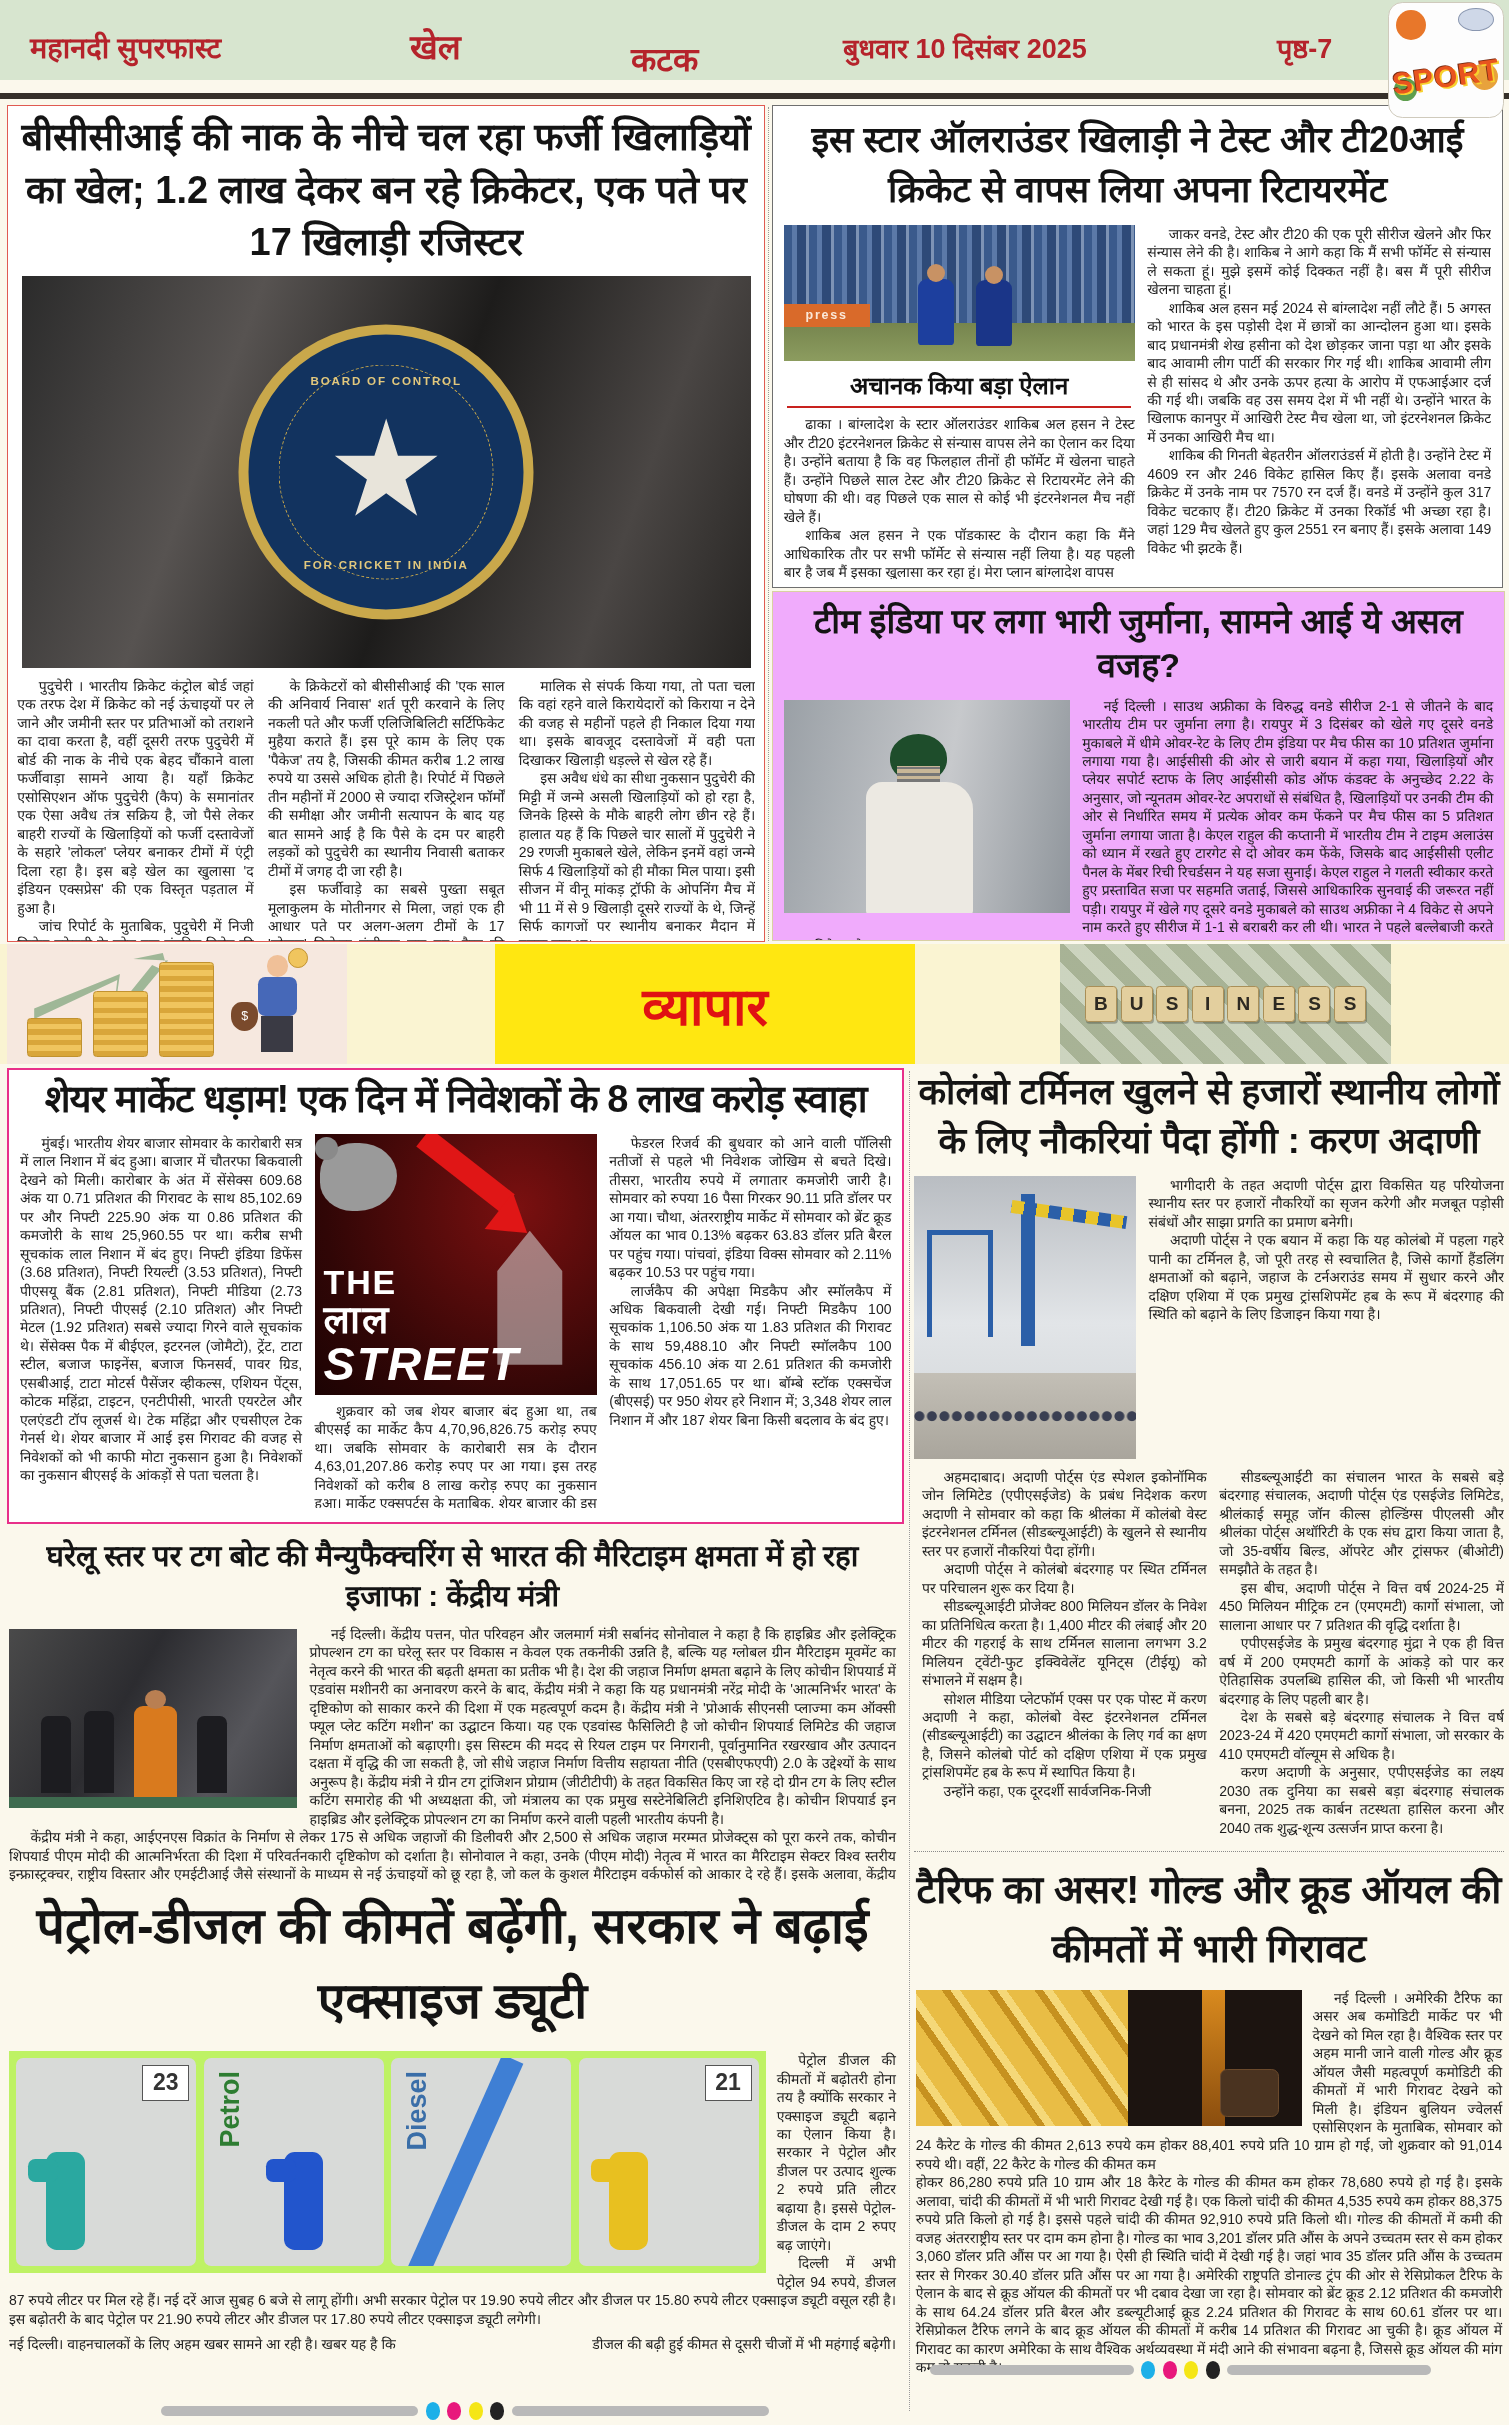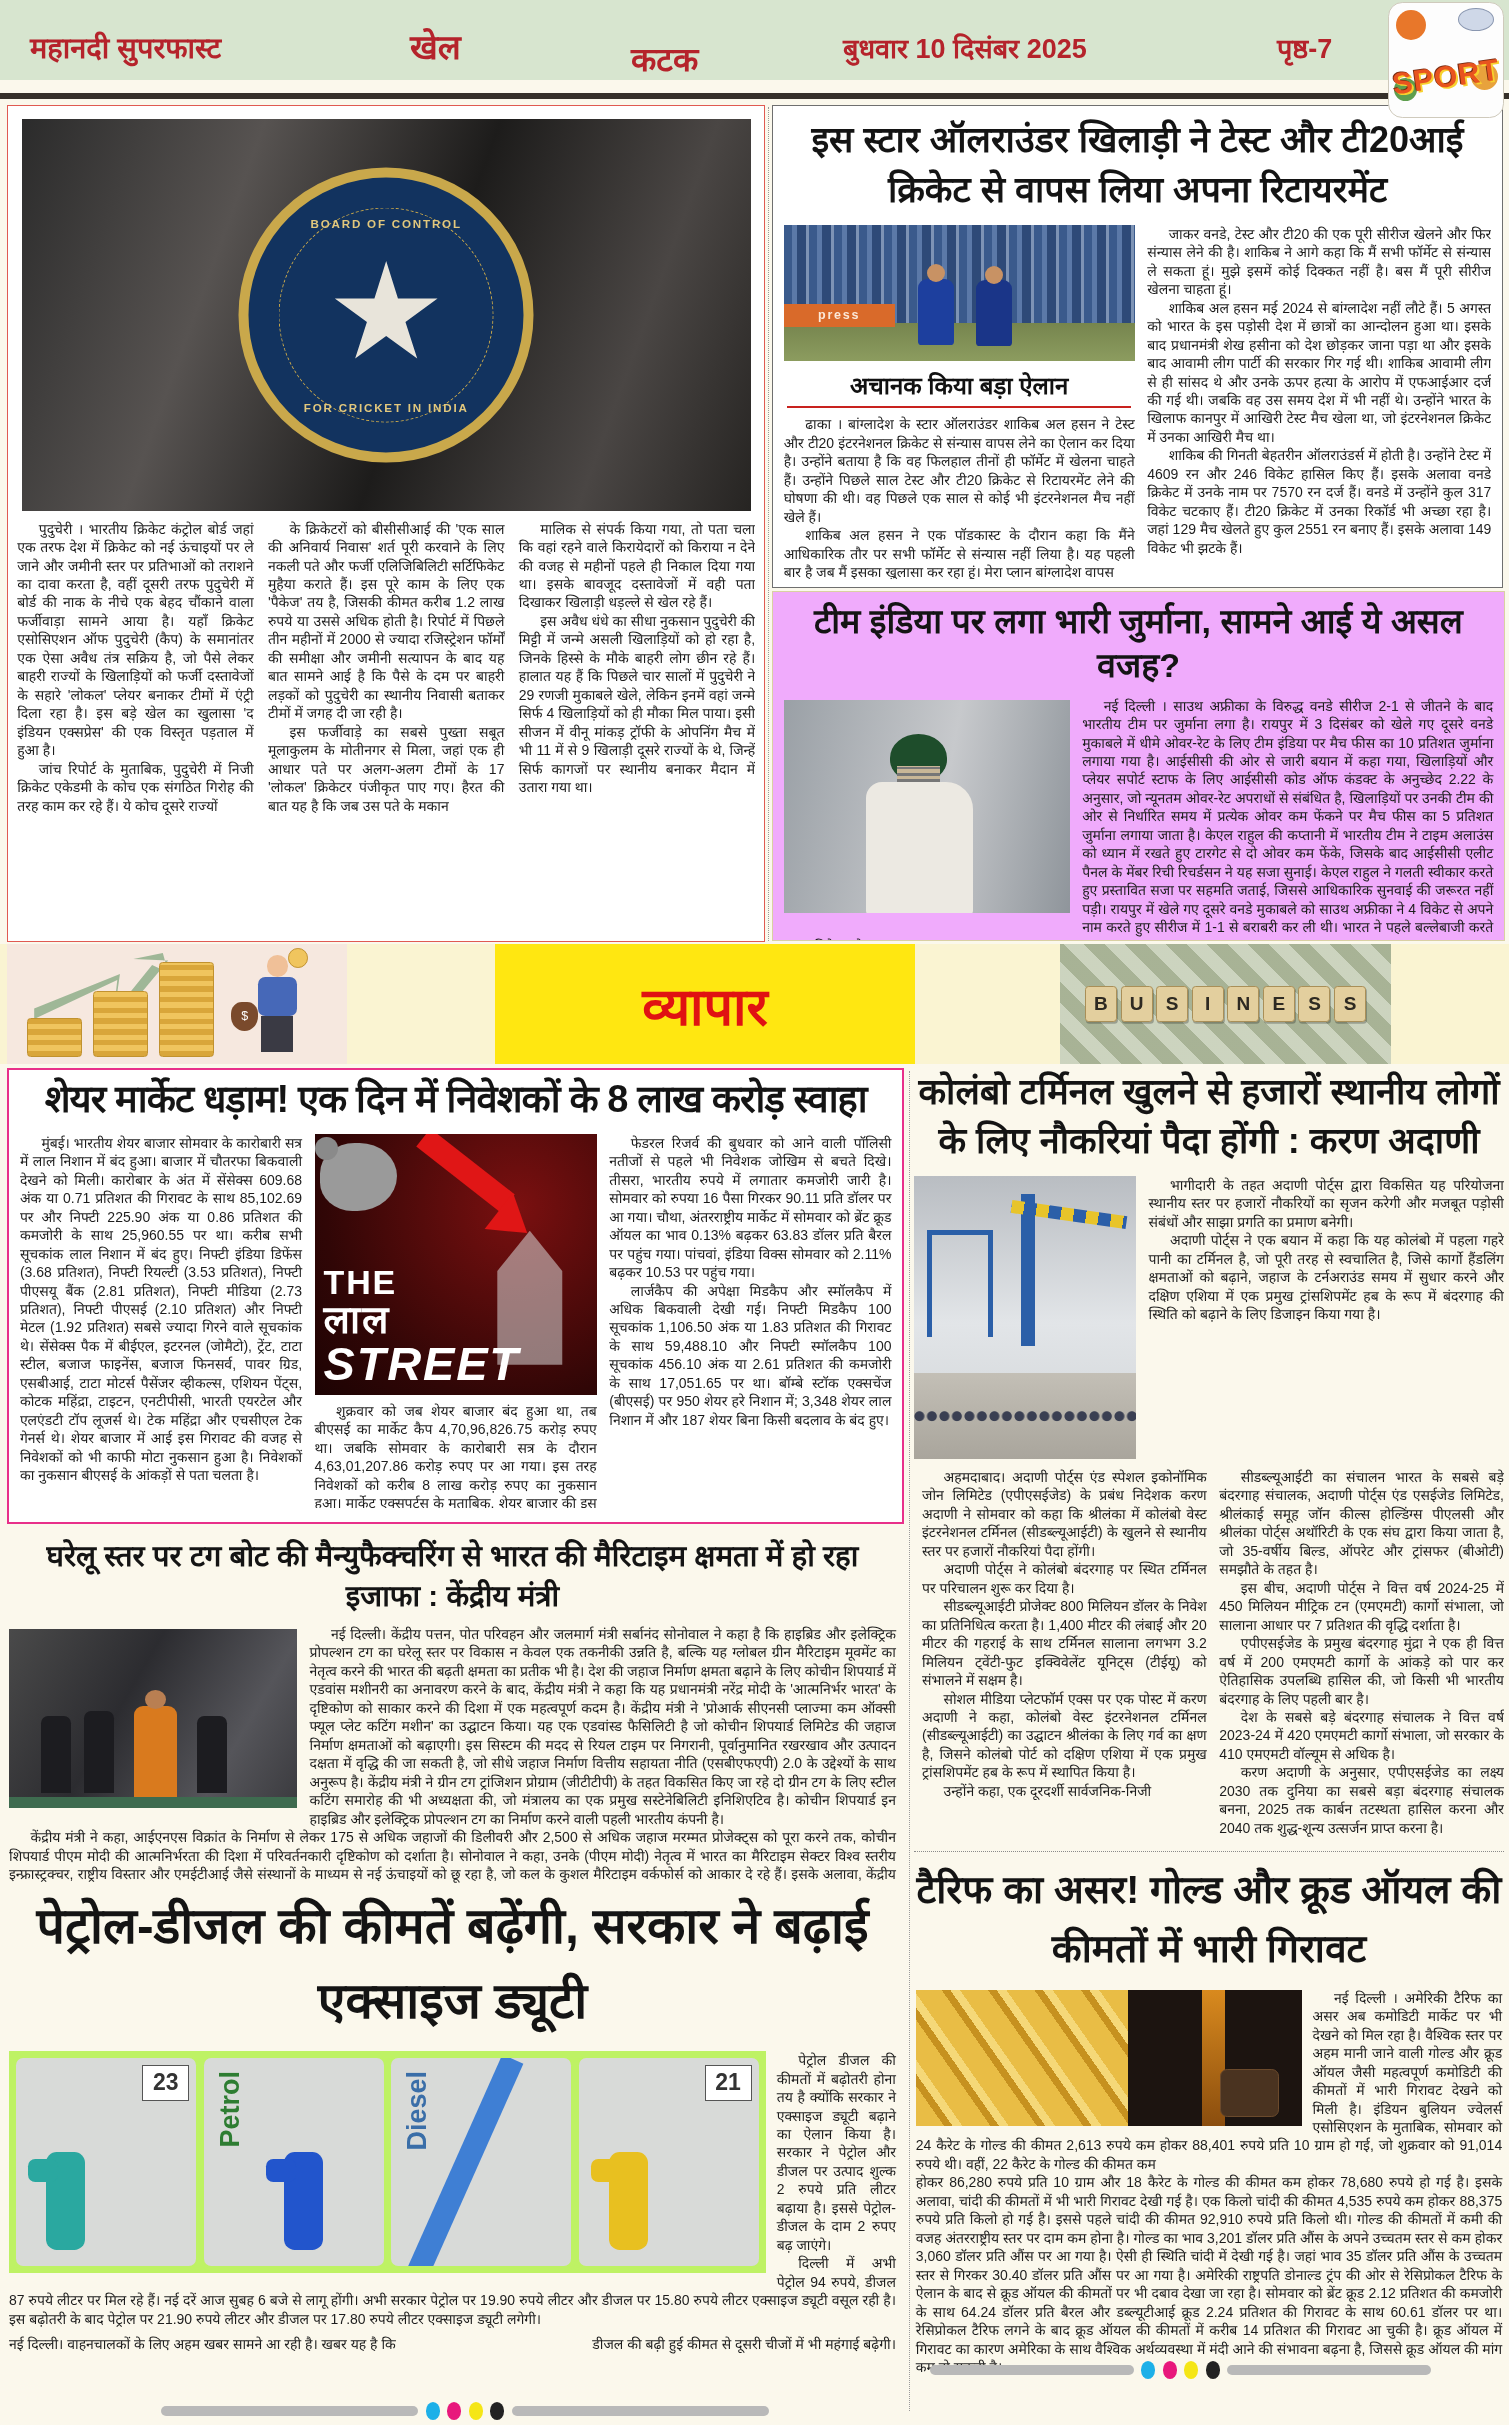--- a/index.html
+++ b/index.html
@@ -46,21 +46,21 @@
   .vsep2 { position:absolute; left:909px; top:1071px; height:1340px; border-left:1.8px dotted #9a9a9a; }
 
   
   .shakib-box { position:absolute; left:772px; top:105px; width:731px; height:483px; border:1.8px solid #6f6f6f; background:#fff; padding:5.4px 10.7px; overflow:hidden; }
   .shakib-headline { font-size:36px; line-height:1.4; margin-top:3.6px; }
   .shakib-cols { display:flex; gap:12.5px; margin-top:9px; height:354px; overflow:hidden; }
   .shakib-colL { width:351px; }
   .shakib-colR { flex:1; }
   .shakib-photo { width:351px; height:136px; position:relative; overflow:hidden; background:repeating-linear-gradient(90deg,#3a5a8c 0 8px,#5b79a8 8px 13.4px,#2e4a78 13.4px 21.5px,#7d93b5 21.5px 25px); }
   .shakib-photo .field { position:absolute; left:0; right:0; bottom:0; height:38px; background:linear-gradient(#76854e,#8c9c5f); }
-  .shakib-photo .board { position:absolute; left:0; bottom:34px; width:111px; height:23px; background:#d96a2a; color:#fbe8d8; font-size:12.5px; font-weight:bold; text-align:center; line-height:23px; letter-spacing:1.8px; }
+  .shakib-photo .board { position:absolute; left:0; bottom:34px; width:86px; height:23px; background:#d96a2a; color:#fbe8d8; font-size:12.5px; font-weight:bold; text-align:center; line-height:23px; letter-spacing:1.8px; }
   .player { position:absolute; width:36px; height:66px; background:#1d3f9e; border-radius:9px 9px 3.6px 3.6px; }
   .player::before { content:""; position:absolute; left:9px; top:-14.3px; width:18px; height:18px; border-radius:50%; background:#c89264; }
   .player.p1 { left:134px; bottom:16px; }
   .player.p2 { left:192px; bottom:14.3px; background:#1a3588; }
   .shakib-caption { font-size:24px; font-weight:bold; text-align:center; margin-top:7.2px; color:#111; }
   .cap-rule { height:1.8px; background:#c8221e; margin:5.4px 3.6px 7.2px; }
 
   
   .fine-box { position:absolute; left:772px; top:591px; width:733px; height:350px; background:#f0abfc; border:0.9px solid #d9d0a2; padding:7.2px 10.7px; overflow:hidden; }
   .fine-headline { font-size:34px; line-height:1.3; margin-bottom:9px; }
@@ -177,20 +177,21 @@
     <div class="ball2"></div>
     <div class="ball3"></div>
     <div class="ball4"></div>
     <div class="word">SPORT</div>
   </div>
 
   <div class="vsep1"></div>
   <div class="vsep2"></div>
 
   <div class="bcci-box">
+    <div class="headline bcci-headline">बीसीसीआई की नाक के नीचे चल रहा फर्जी खिलाड़ियों का खेल; 1.2 लाख देकर बन रहे क्रिकेटर, एक पते पर 17 खिलाड़ी रजिस्टर</div>
     <div class="bcci-img">
       <div class="emblem">
         <div class="ring"></div>
         <div class="arc-top">BOARD OF CONTROL</div>
         <div class="star"></div>
         <div class="arc-bottom">FOR CRICKET IN INDIA</div>
       </div>
     </div>
     <div class="bcci-cols bodytxt">
       <div class="col">

